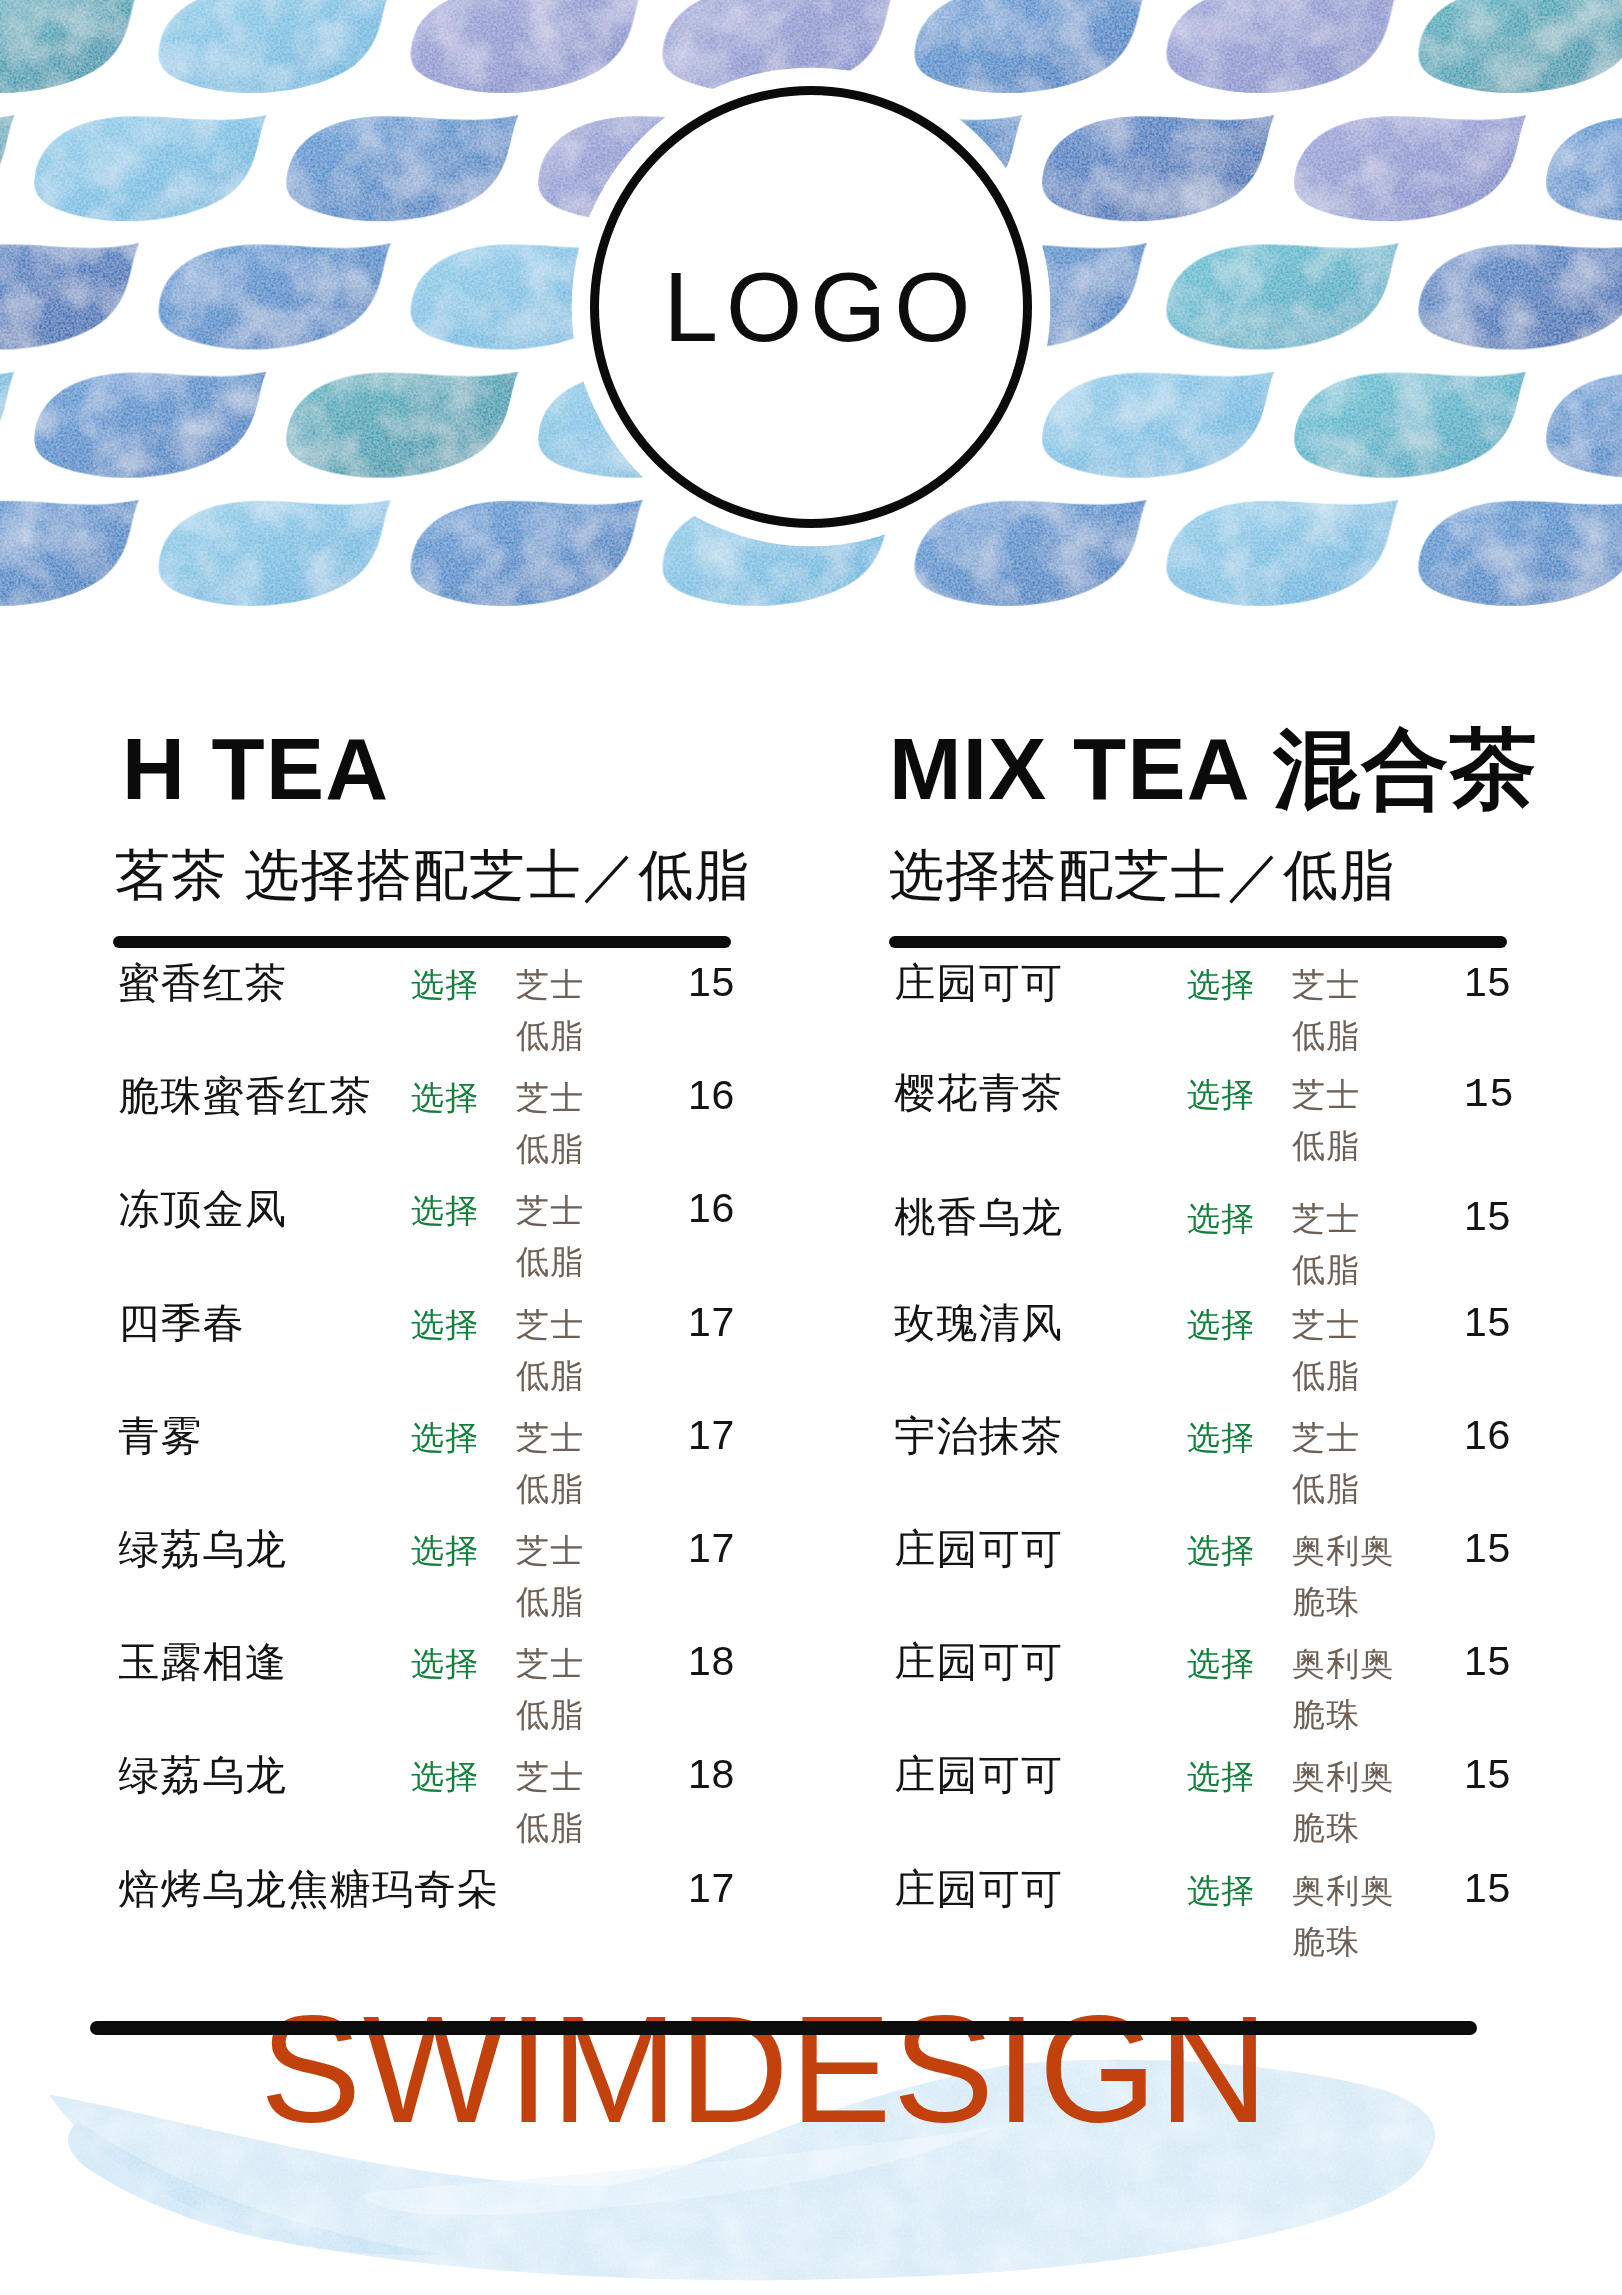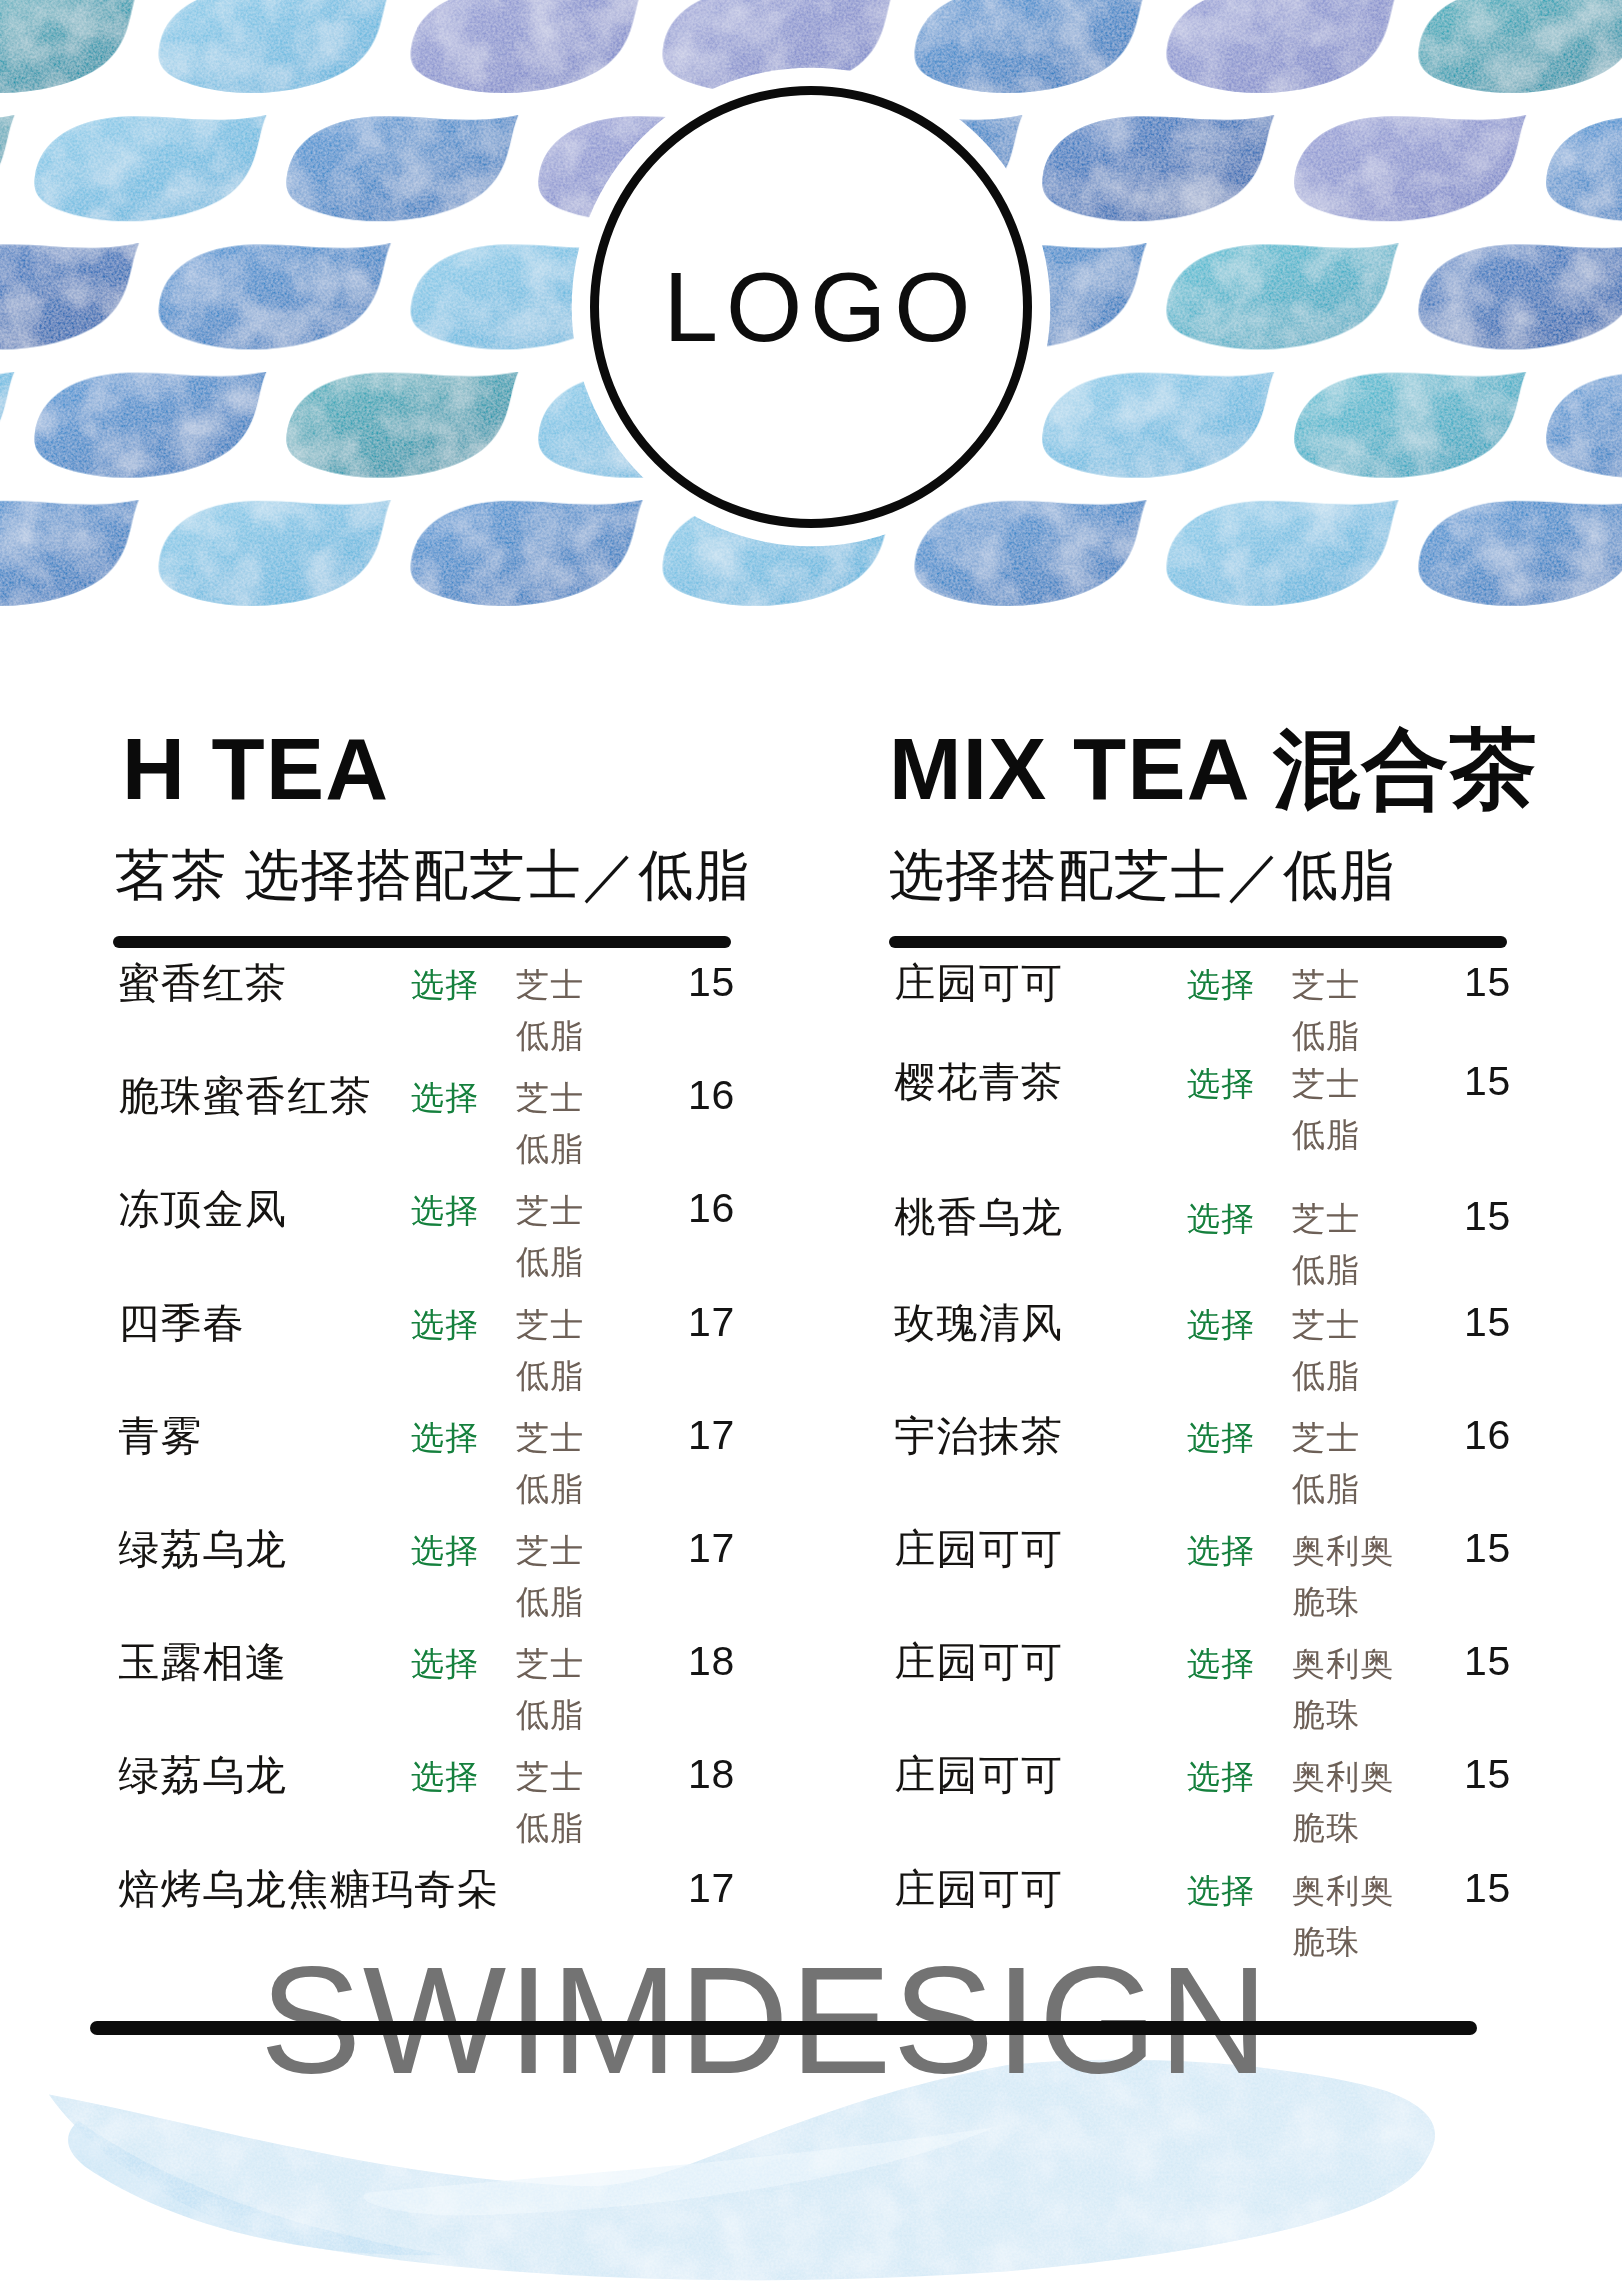--- a/index.html
+++ b/index.html
@@ -55,22 +55,22 @@
     position:absolute;left:575px;top:1.3px;font-size:41px;color:#141414;
     letter-spacing:0.7px;line-height:1;
   }
   
   .footer-divider{
     position:absolute;left:90px;top:2021px;width:1387px;height:13.7px;
     border-radius:7.2px;background:#0c0c0c;z-index:4;
   }
   .splash{position:absolute;left:26px;top:2029px;width:1505px;height:275px;z-index:1;}
   .brand-wordmark{
-    position:absolute;left:260px;top:1944px;font-size:152px;font-weight:400;
-    letter-spacing:1.3px;line-height:1;color:#737373;z-index:3;white-space:nowrap;
+    position:absolute;left:260px;top:1993px;font-size:152px;font-weight:400;
+    letter-spacing:1.3px;line-height:1;color:#c2410c;z-index:3;white-space:nowrap;
   }
 </style>
 </head>
 <body>
 
 <svg class="wave-band" viewBox="0 0 2480 960" preserveAspectRatio="none" aria-hidden="true">
   <defs>
     <path id="petal" d="M 8,104 C 14,46 70,12 152,10 C 222,8 284,24 362,8
                         C 346,44 352,92 306,128 C 252,168 150,180 76,162
                         C 28,150 4,136 8,104 Z"></path>
@@ -240,21 +240,21 @@
   <div class="section-subtitle" style="left:889px;top:848px">选择搭配芝士／低脂</div>
   <div class="section-rule" style="left:889px;top:936px;width:618px"></div>
   <div class="menu-rows" id="rows-right" style="left:889px;top:961px">
       <div class="menu-row" style="top: 0px;">
     <span class="item-name">庄园可可</span>
     <span class="item-choose">选择</span>
     <span class="item-opt opt1">芝士</span>
     <span class="item-opt opt2">低脂</span>
     <span class="item-price">15</span>
   </div>
-      <div class="menu-row" style="top: 99px;">
+      <div class="menu-row" style="top: 113px; font-family: Liberation Mono, monospace;">
     <span class="item-name">樱花青茶</span>
     <span class="item-choose">选择</span>
     <span class="item-opt opt1">芝士</span>
     <span class="item-opt opt2">低脂</span>
     <span class="item-price">15</span>
   </div>
       <div class="menu-row" style="top: 226px; margin-top: 8px;">
     <span class="item-name">桃香乌龙</span>
     <span class="item-choose">选择</span>
     <span class="item-opt opt1">芝士</span>

